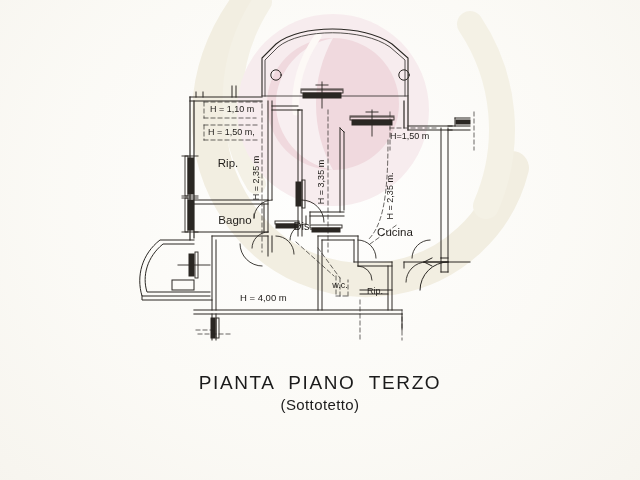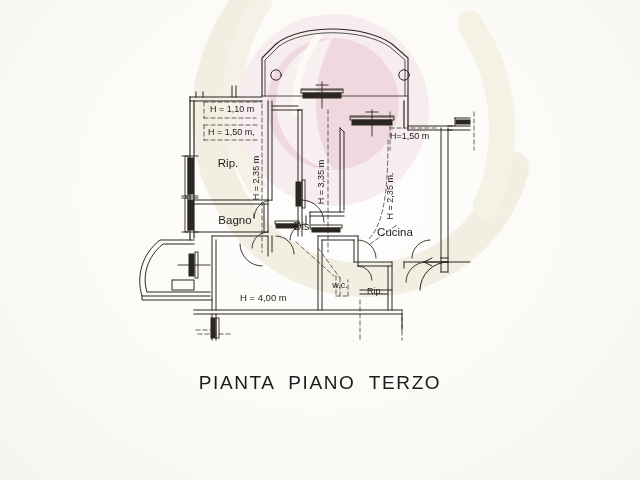--- a/index.html
+++ b/index.html
@@ -338,15 +338,16 @@
       <text x="390" y="139" font-size="9">H=1,50 m</text>
       <text x="0" y="0" font-size="9" text-anchor="middle" transform="translate(393,196) rotate(-90)">H = 2,35 m.</text>
       <text x="240" y="301" font-size="9.5">H = 4,00 m</text>
 
     </g>
 
   </svg>
 
   <div id="caption">
     <div class="title">PIANTA  PIANO  TERZO</div>
+    <div class="subtitle">(Sottotetto)</div>
   </div>
 
 </div>
 
 </body></html>

